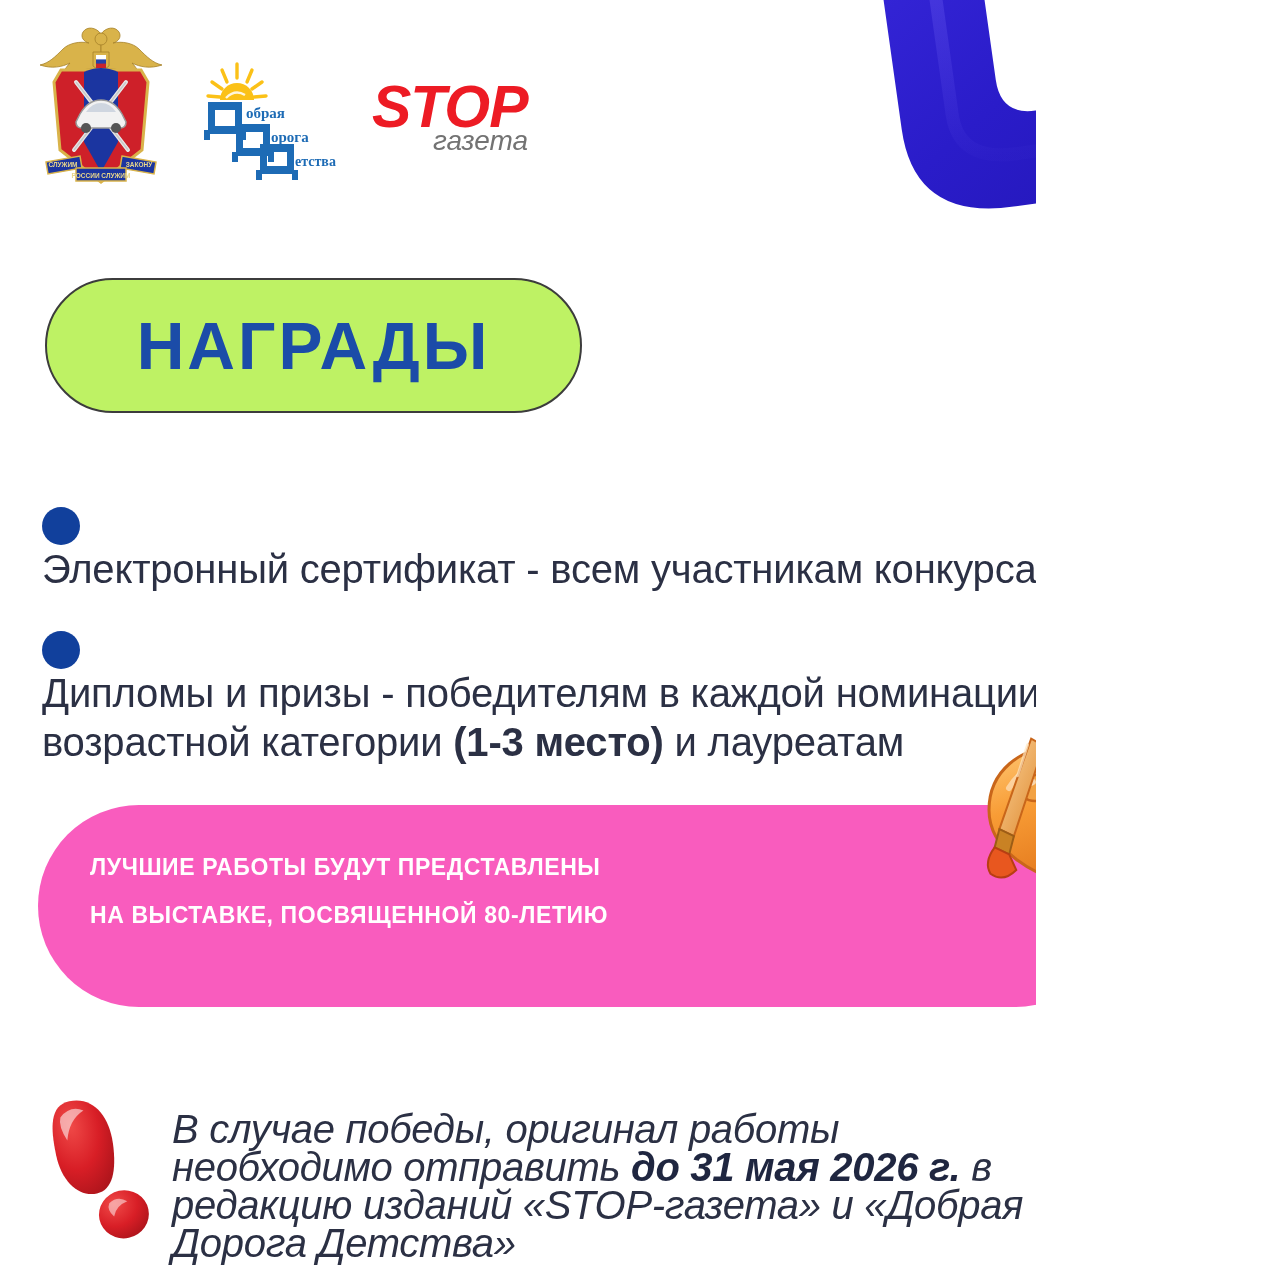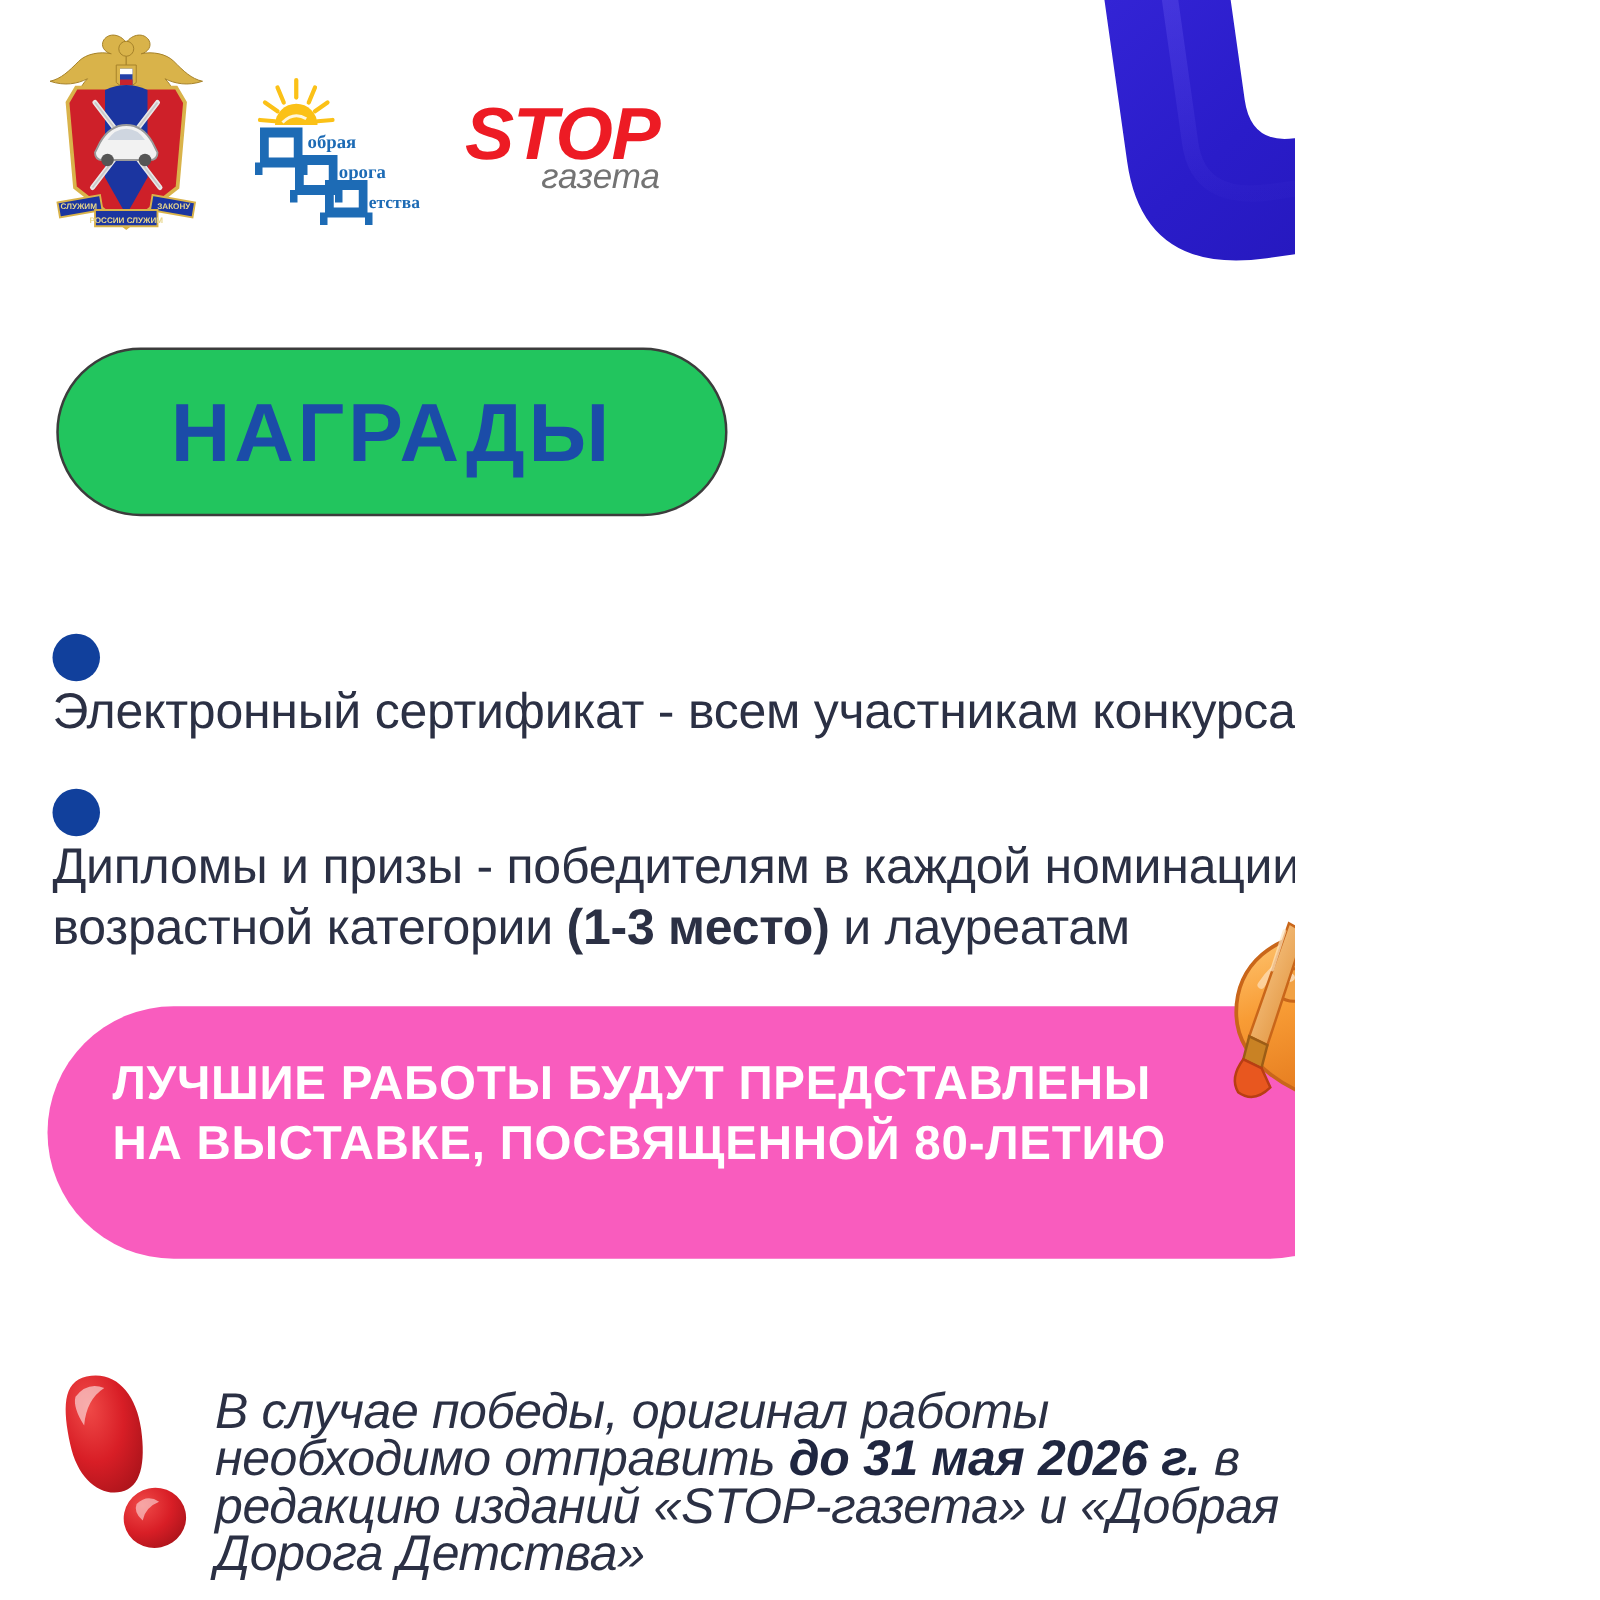--- a/index.html
+++ b/index.html
@@ -81,21 +81,21 @@
 
   
   .title-pill {
     position: absolute;
     left: 45px;
     top: 278px;
     width: 537px;
     height: 135px;
     border: 2px solid #3c3c3c;
     border-radius: 70px;
-    background: #22c55e;
+    background: #bef264;
     box-sizing: border-box;
     display: flex;
     align-items: center;
     justify-content: center;
   }
   .title-pill .title-text {
     font-family: "Liberation Sans", sans-serif;
     font-weight: bold;
     font-size: 66px;
     letter-spacing: 3px;
@@ -143,21 +143,21 @@
     height: 202px;
     background: #F95CBE;
     border-radius: 101px / 101px;
   }
   .pink-box .pink-text {
     position: absolute;
     left: 52px;
     top: 38px;
     font-family: "Liberation Sans", sans-serif;
     font-weight: bold;
-    font-size: 38px;
+    font-size: 23px;
     line-height: 48px;
     color: #ffffff;
     letter-spacing: 0.6px;
     white-space: nowrap;
   }
 
   
   .palette {
     position: absolute;
     left: 963px;

